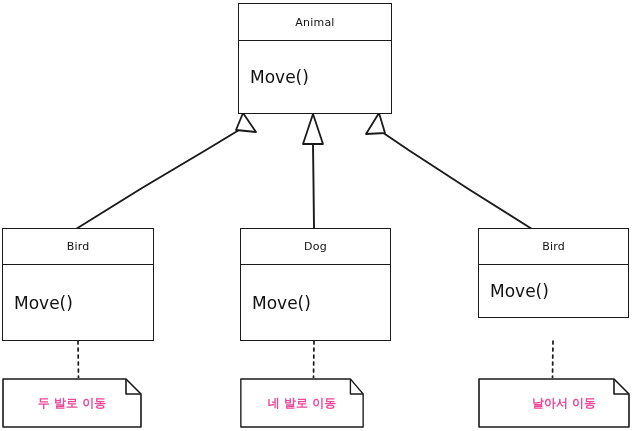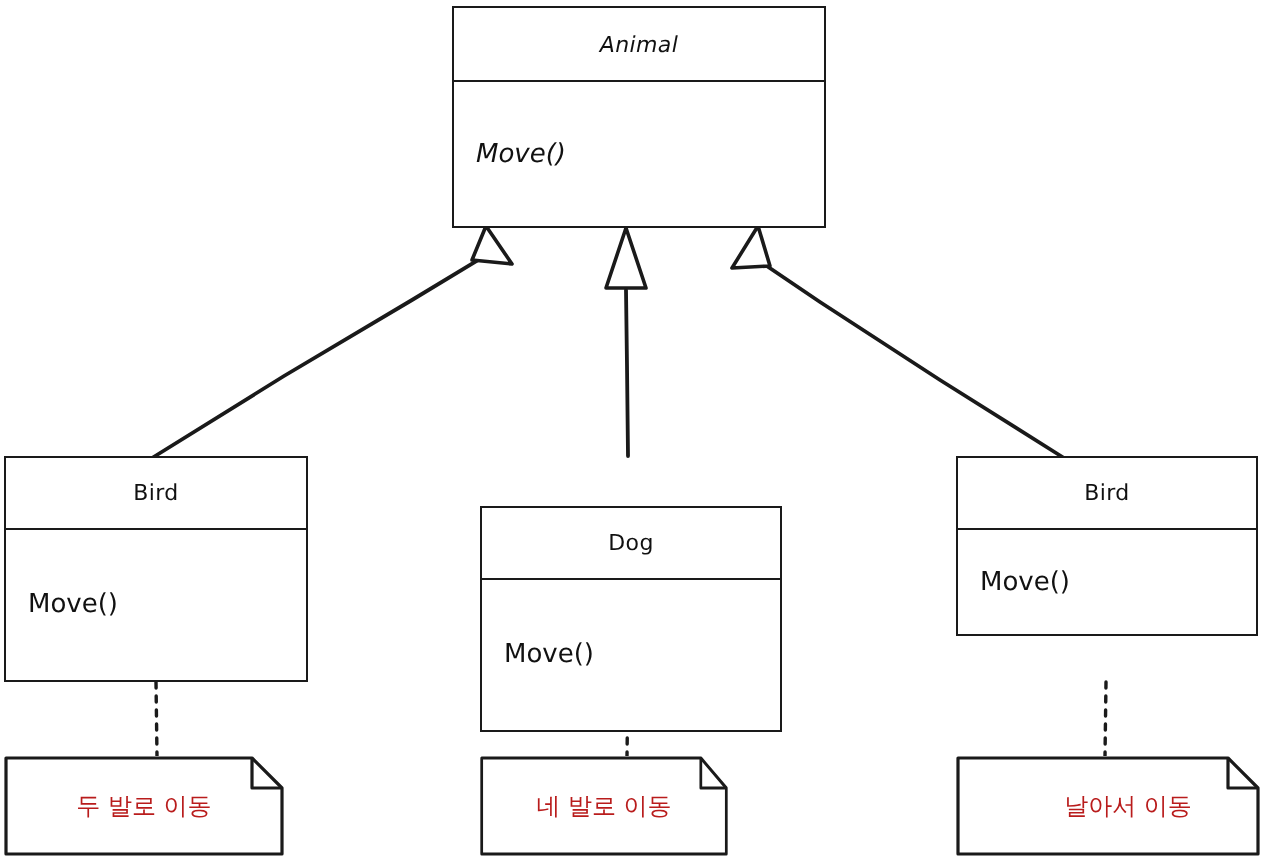--- a/index.html
+++ b/index.html
@@ -50,45 +50,46 @@
   }
   .uml-class .class-members-band {
     box-sizing: border-box;
     flex: 1;
     display: flex;
     align-items: center;
     padding-left: 11px;
     background: #ffffff;
   }
   .uml-class .class-member-text {
-    font-size: 13px;
+    font-size: 17px;
     color: #111111;
   }
   .uml-note {
     position: absolute;
     box-sizing: border-box;
     background: #ffffff;
     display: flex;
     align-items: center;
     justify-content: center;
   }
   .uml-note .note-shape {
     position: absolute;
     left: 0;
     top: 0;
     width: 100%;
     height: 100%;
   }
   .uml-note .note-text {
     position: relative;
     font-size: 12px;
-    color: #b91c1c;
+    color: #ec4899;
     text-align: center;
     line-height: 1.2;
     z-index: 2;
+    font-weight: bold;
   }
 </style>
 </head>
 <body>
 
 <div id="diagram-canvas">
 
   <svg id="edges-layer" viewBox="0 0 634 431" width="634" height="431" xmlns="http://www.w3.org/2000/svg">
 
     <g>
@@ -110,39 +111,39 @@
       <path d="M 78 341 L 78.5 378" fill="none" stroke="#1a1a1a" stroke-width="1.7" stroke-dasharray="3 4" stroke-linecap="round"></path>
     </g>
     <g>
       <path d="M 314 341 L 313.5 378" fill="none" stroke="#1a1a1a" stroke-width="1.7" stroke-dasharray="3 4" stroke-linecap="round"></path>
     </g>
     <g>
       <path d="M 553 341 L 552.5 378" fill="none" stroke="#1a1a1a" stroke-width="1.7" stroke-dasharray="3 4" stroke-linecap="round"></path>
     </g>
   </svg>
 
-  <div class="uml-class" style="left:226px; top:3px; width:187px; height:111px;font-style:italic;">
+  <div class="uml-class" style="left:238px; top:3px; width:154px; height:111px;">
     <div class="class-name-band" style="height:37px;">
       <span class="class-name-text">Animal</span>
     </div>
     <div class="class-members-band">
       <span class="class-member-text">Move()</span>
     </div>
   </div>
 
   <div class="uml-class" style="left:2px; top:228px; width:152px; height:113px;">
     <div class="class-name-band" style="height:36px;">
       <span class="class-name-text">Bird</span>
     </div>
     <div class="class-members-band">
       <span class="class-member-text">Move()</span>
     </div>
   </div>
 
-  <div class="uml-class" style="left:240px; top:228px; width:151px; height:113px;margin-top:25px;">
+  <div class="uml-class" style="left:240px; top:228px; width:151px; height:113px;">
     <div class="class-name-band" style="height:36px;">
       <span class="class-name-text">Dog</span>
     </div>
     <div class="class-members-band">
       <span class="class-member-text">Move()</span>
     </div>
   </div>
 
   <div class="uml-class" style="left:478px; top:228px; width:151px; height:90px;">
     <div class="class-name-band" style="height:36px;">

